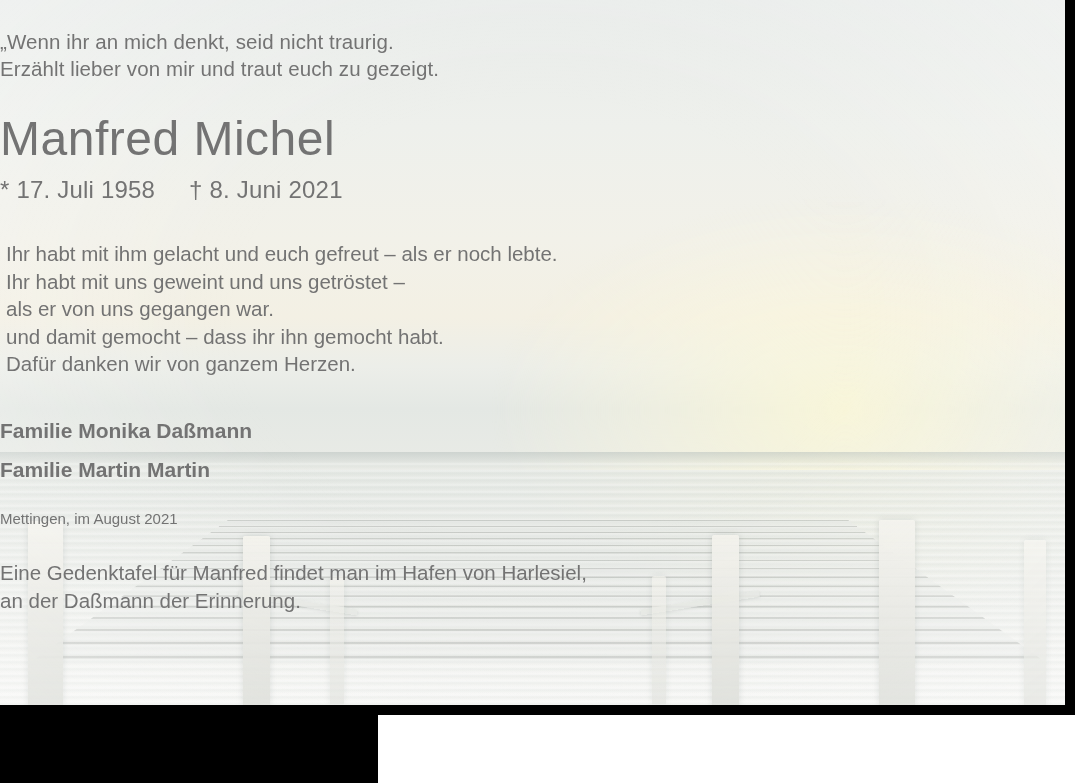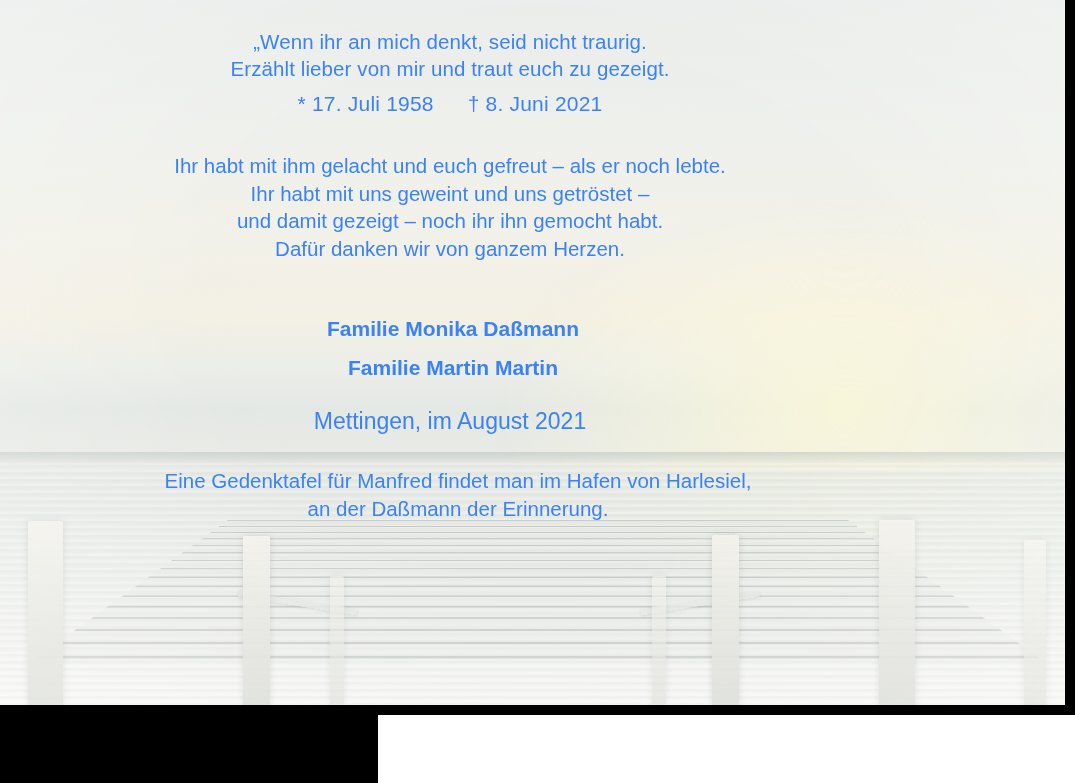--- a/index.html
+++ b/index.html
@@ -171,73 +171,73 @@
     background: #000000;
   }
 
   
   .content {
     position: absolute;
     left: 0;
     top: 0;
     width: 900px;
     height: 705px;
-    text-align: center;
-    color: #3b82f6;
+    text-align: left;
+    color: #737373;
   }
 
   .poem {
     margin-top: 28px;
     font-size: 20.5px;
     line-height: 27px;
     letter-spacing: 0.1px;
   }
   .poem div { white-space: pre; }
 
   .name {
     margin-top: 30px;
     font-size: 48px;
     line-height: 54px;
     font-weight: 400;
     letter-spacing: 0.5px;
   }
 
   .dates {
     margin-top: 10px;
-    font-size: 21px;
+    font-size: 24px;
     letter-spacing: 0.2px;
   }
   .dates .gap { display: inline-block; width: 34px; }
 
   .thanks {
     margin-top: 36px;
     font-size: 20.5px;
     line-height: 27.5px;
+    padding-left: 6px;
   }
   .thanks div { white-space: pre; }
 
   .families {
-    margin-top: 47px;
+    margin-top: 33px;
     font-size: 21px;
     font-weight: bold;
     line-height: 39px;
-    padding-left: 6px;
   }
 
   .place {
     margin-top: 21px;
-    font-size: 23px;
+    font-size: 15px;
   }
 
   .memorial {
     margin-top: 32px;
     font-size: 20.5px;
     line-height: 28px;
   }
-  .memorial div { white-space: pre; padding-left: 16px; }
+  .memorial div { white-space: pre; }
 </style>
 </head>
 <body>
 
 <div class="page">
 
   <div class="photo">
     <div class="glow"></div>
     <div class="horizon"></div>
     <div class="water2"></div>
@@ -255,29 +255,31 @@
     <div class="vignette"></div>
   </div>
 
   <div class="content">
 
     <div class="poem">
       <div>„Wenn ihr an mich denkt, seid nicht traurig.</div>
       <div>Erzählt lieber von mir und traut euch zu gezeigt.</div>
     </div>
 
+    <div class="name">Manfred Michel</div>
 
     <div class="dates">
       <span>* 17. Juli 1958</span><span class="gap"></span><span>† 8. Juni 2021</span>
     </div>
 
     <div class="thanks">
       <div>Ihr habt mit ihm gelacht und euch gefreut – als er noch lebte.</div>
       <div>Ihr habt mit uns geweint und uns getröstet –</div>
-      <div>und damit gezeigt – noch ihr ihn gemocht habt.</div>
+      <div>als er von uns gegangen war.</div>
+      <div>und damit gemocht – dass ihr ihn gemocht habt.</div>
       <div>Dafür danken wir von ganzem Herzen.</div>
     </div>
 
     <div class="families">
       <div>Familie Monika Daßmann</div>
       <div>Familie Martin Martin</div>
     </div>
 
     <div class="place">Mettingen, im August 2021</div>
 

